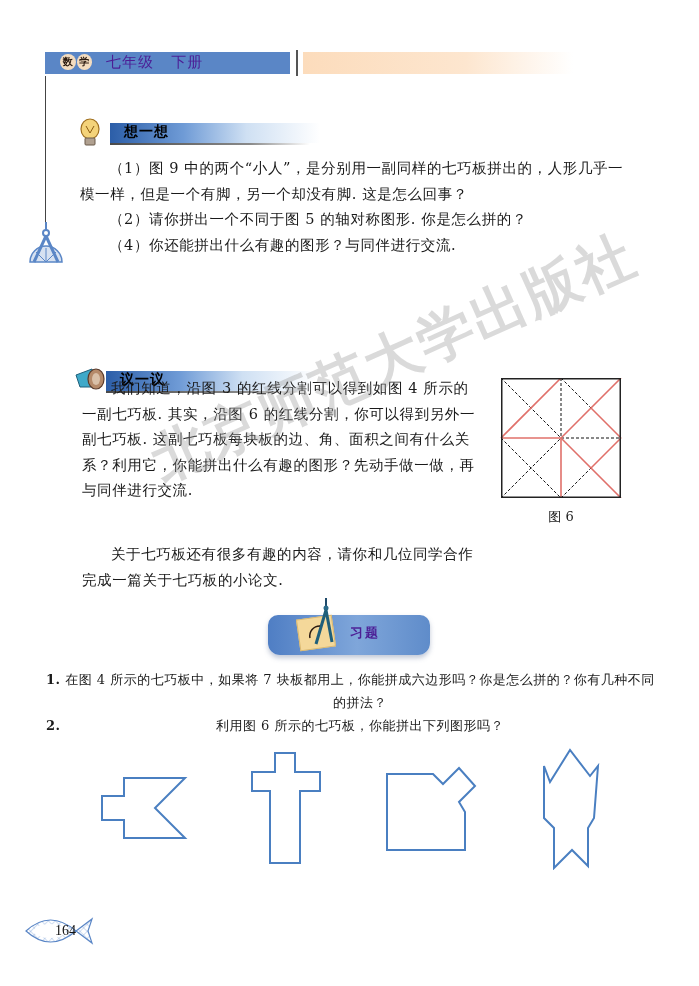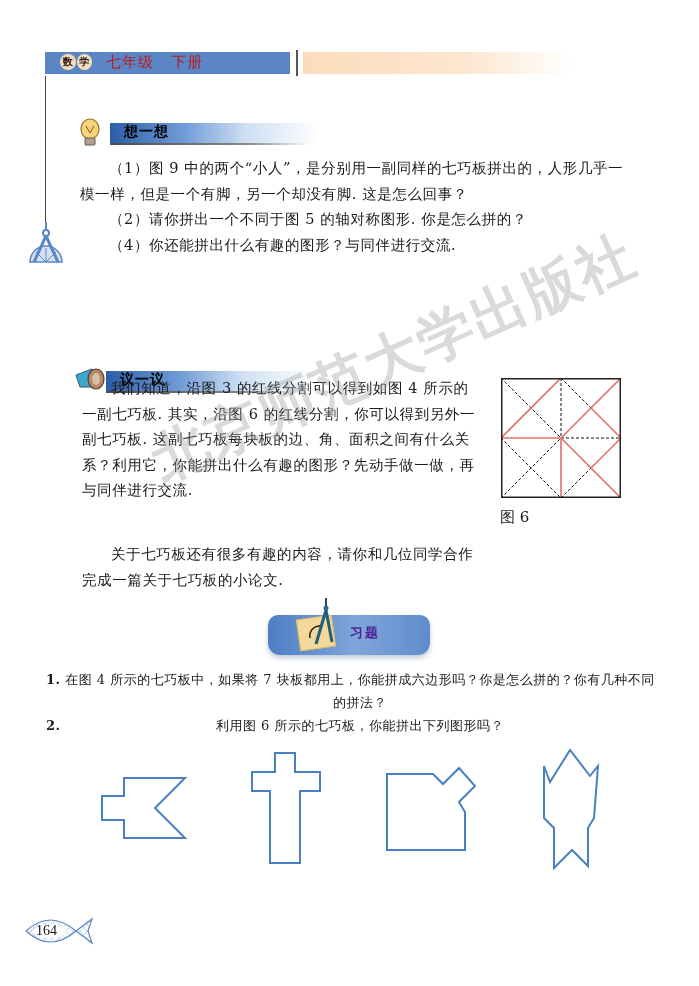--- a/index.html
+++ b/index.html
@@ -21,21 +21,21 @@
       display: flex; gap: 1px;
     }
     .hdr-logo span {
       width: 16px; height: 16px; border-radius: 50%;
       background: #f3dcc0; color: #2a1a10;
       font: bold 10px "DejaVu Sans", sans-serif;
       display: flex; align-items: center; justify-content: center;
     }
     .hdr-title {
       left: 106px; top: 53px; height: 20px; line-height: 20px;
-      color: #b91c1c; font: 15px "DejaVu Sans", sans-serif; letter-spacing: 1px;
+      color: #4c1d95; font: 15px "DejaVu Sans", sans-serif; letter-spacing: 1px;
       white-space: pre;
     }
     .hdr-divider { left: 296px; top: 50px; width: 2px; height: 26px; background: #555; }
     .hdr-fade {
       left: 303px; top: 52px; width: 270px; height: 22px;
       background: linear-gradient(90deg, #fcdcbc 0%, #fde6cf 60%, #ffffff 100%);
     }
     .margin-line { left: 45px; top: 76px; width: 1px; height: 150px; background: #444; }
     .compass-icon { left: 26px; top: 222px; width: 40px; height: 46px; }
 
@@ -57,22 +57,22 @@
 
     
     .para {
       font-size: 14.5px; line-height: 25.5px; letter-spacing: 0.6px;
     }
     .para p { margin: 0; text-indent: 2em; }
 
     
     .fig6 { left: 500px; top: 378px; width: 122px; height: 120px; }
     .fig6-caption {
-      left: 500px; top: 508px; width: 122px; text-align: left;
-      font-size: 15px;
+      left: 500px; top: 508px; width: 122px; text-align: center;
+      font-size: 13px;
     }
 
     
     .watermark {
       left: 140px; top: 430px; font: bold 56px "DejaVu Serif", serif;
       color: rgba(150,150,150,0.35); transform: rotate(-24deg);
       transform-origin: left top; white-space: nowrap; letter-spacing: 2px;
       pointer-events: none;
     }
 
@@ -99,21 +99,21 @@
     .ex-item { display: flex; }
     .ex-num { font-weight: bold; width: 18px; flex: none; }
     .ex-text { flex: 1; text-align: center; }
 
     .shape { position: absolute; }
     .shape polygon { fill: none; stroke: #4a7fc1; stroke-width: 2; stroke-linejoin: miter; }
 
     
     .page-fish { left: 20px; top: 913px; width: 80px; height: 36px; }
     .page-num {
-      left: 36px; top: 922px; width: 40px; text-align: left;
+      left: 36px; top: 922px; width: 40px; text-align: right;
       font: 14px "Liberation Serif", serif; color: #111; line-height: 18px;
     }
   </style>
 </head>
 <body>
 
 <div class="abs hdr-bar"></div>
 <div class="abs hdr-logo">
   <span>数</span>
   <span>学</span>

